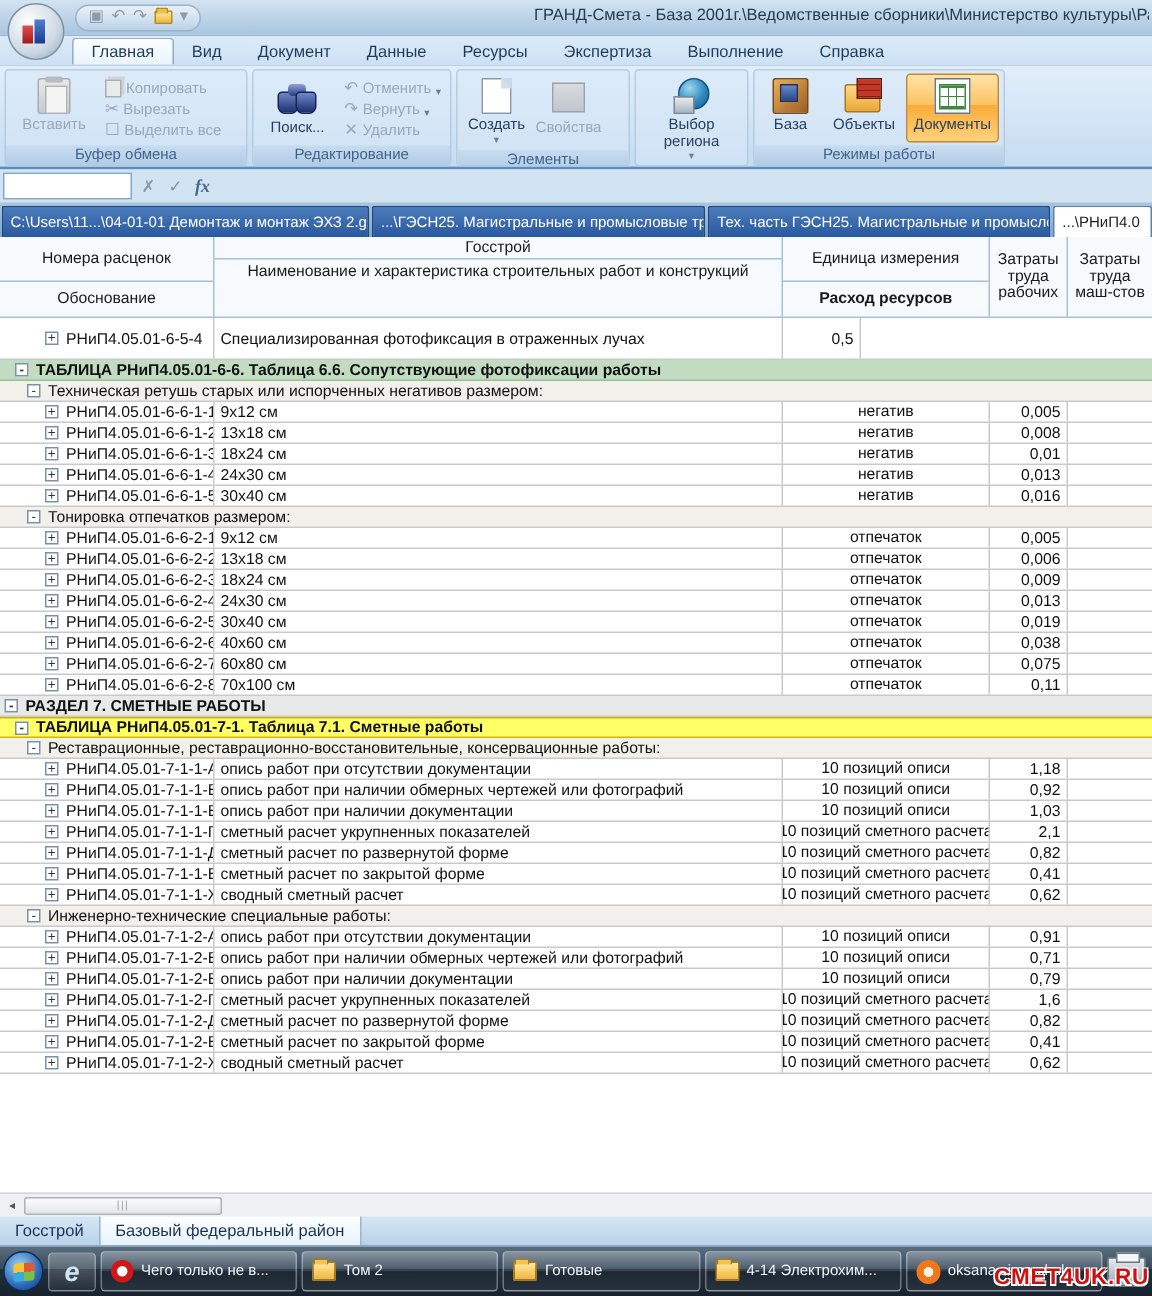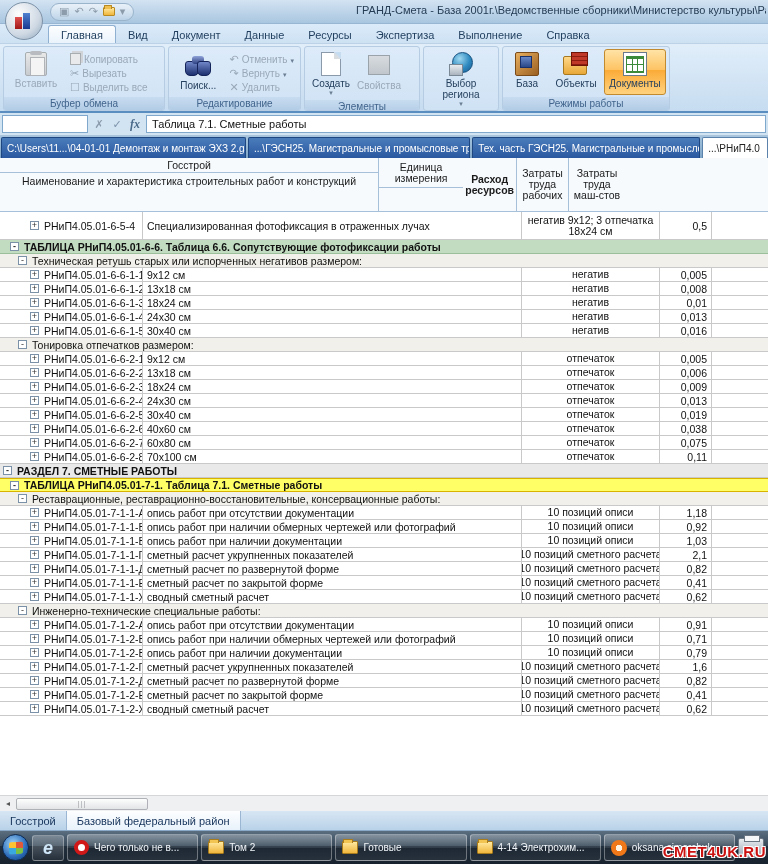--- a/index.html
+++ b/index.html
@@ -90,21 +90,21 @@
   .gridwrap { height:637px; background:#fff; overflow:hidden; }
   .ghead { display:flex; height:54px; border-bottom:1px solid #a6c0da; background:#f6fafd; color:#1a1a1a; }
   .ghead, .ghead * { font-size:10.5px; }
   .gh-cell { display:flex; align-items:center; justify-content:center; text-align:center; border-right:1px solid #a6c0da; padding:1px 2px; line-height:11px;}
   .gh-left { width:143px; display:flex; flex-direction:column; }
   .gh-left .t { height:30px; border-bottom:1px solid #a6c0da; }
   .gh-left .b { flex:1; }
   .gh-mid { width:379px; display:flex; flex-direction:column; }
   .gh-mid .t { height:15px; border-bottom:1px solid #a6c0da; }
   .gh-mid .b { flex:1; align-items:flex-start; padding-top:3px;}
-  .gh-unit { width:138px; display:flex; flex-direction:row; }
+  .gh-unit { width:138px; display:flex; flex-direction:column; }
   .gh-unit .t { height:30px; border-bottom:1px solid #a6c0da; }
   .gh-unit .b { flex:1;font-weight:bold; }
   .gh-labor { width:52px; }
   .gh-mash { width:56px; border-right:none; }
   .gh-left .gh-cell, .gh-mid .gh-cell, .gh-unit .gh-cell { border-right:none; width:100%; }
   .gh-left, .gh-mid, .gh-unit { border-right:1px solid #a6c0da; }
 
   .row { display:flex; height:14px; border-bottom:1px solid #c9c9c9; align-items:stretch; font-size:10.5px; color:#111; background:#fff;}
   .row.tall { height:28px; }
   .cell { display:flex; align-items:center; overflow:hidden; white-space:nowrap; }
@@ -282,61 +282,61 @@
     </div>
     <div class="rgroup-label">Режимы работы</div>
   </div>
 </div>
 
 <div class="fbar">
   <input class="finput" value="" style="">
   <span class="fbtn">✗</span>
   <span class="fbtn ok">✓</span>
   <span class="fbtn fx">fx</span>
-  <div class="fdisplay">Таблица 7.1. Сметные работы</div>
 </div>
 
 <div class="doctabs">
     <div class="dtab" style="width: 246px;">
       <span>C:\Users\11...\04-01-01 Демонтаж и монтаж ЭХЗ 2.gsf</span>
     </div>
     <div class="dtab" style="width: 223px;">
       <span>...\ГЭСН25. Магистральные и промысловые трубопро</span>
     </div>
     <div class="dtab" style="width: 229px;">
       <span>Тех. часть ГЭСН25. Магистральные и промысловые т</span>
     </div>
     <div class="dtab active" style="width: 66px;">
       <span>...\РНиП4.0</span>
     </div>
   </div>
 
 <div class="gridwrap">
   <div class="ghead">
+    <div class="gh-left">
+      <div class="gh-cell t">Номера расценок</div>
+      <div class="gh-cell b">Обоснование</div>
+    </div>
     <div class="gh-mid">
       <div class="gh-cell t">Госстрой</div>
       <div class="gh-cell b">Наименование и характеристика строительных работ и конструкций</div>
     </div>
     <div class="gh-unit">
       <div class="gh-cell t">Единица измерения</div>
       <div class="gh-cell b">Расход ресурсов</div>
     </div>
     <div class="gh-cell gh-labor">Затраты труда рабочих</div>
     <div class="gh-cell gh-mash">Затраты труда маш-стов</div>
   </div>
   <div id="grid-body">
       <div class="row item tall">
         <div class="cell c-code">
           <span class="exp">+</span>
           <span>РНиП4.05.01-6-5-4</span>
         </div>
         <div class="cell c-name">Специализированная фотофиксация в отраженных лучах</div>
-        <div class="cell c-unit">
-          <span class="wrap2">негатив 9x12; 3 отпечатка 18x24 см</span>
-        </div>
         <div class="cell c-labor">0,5</div>
         <div class="cell c-mash"></div>
       </div>
       <div class="row band table-band green">
         <div class="cell">
           <span class="exp">-</span>
           <span>ТАБЛИЦА РНиП4.05.01-6-6. Таблица 6.6. Сопутствующие фотофиксации работы</span>
         </div>
       </div>
       <div class="row band group-band">

